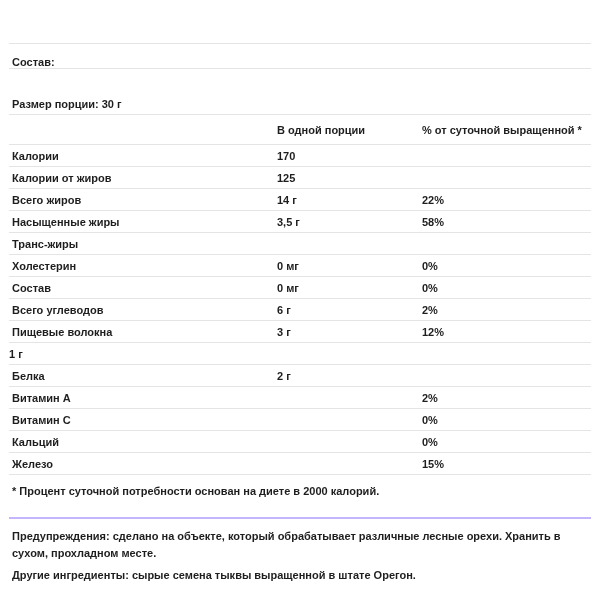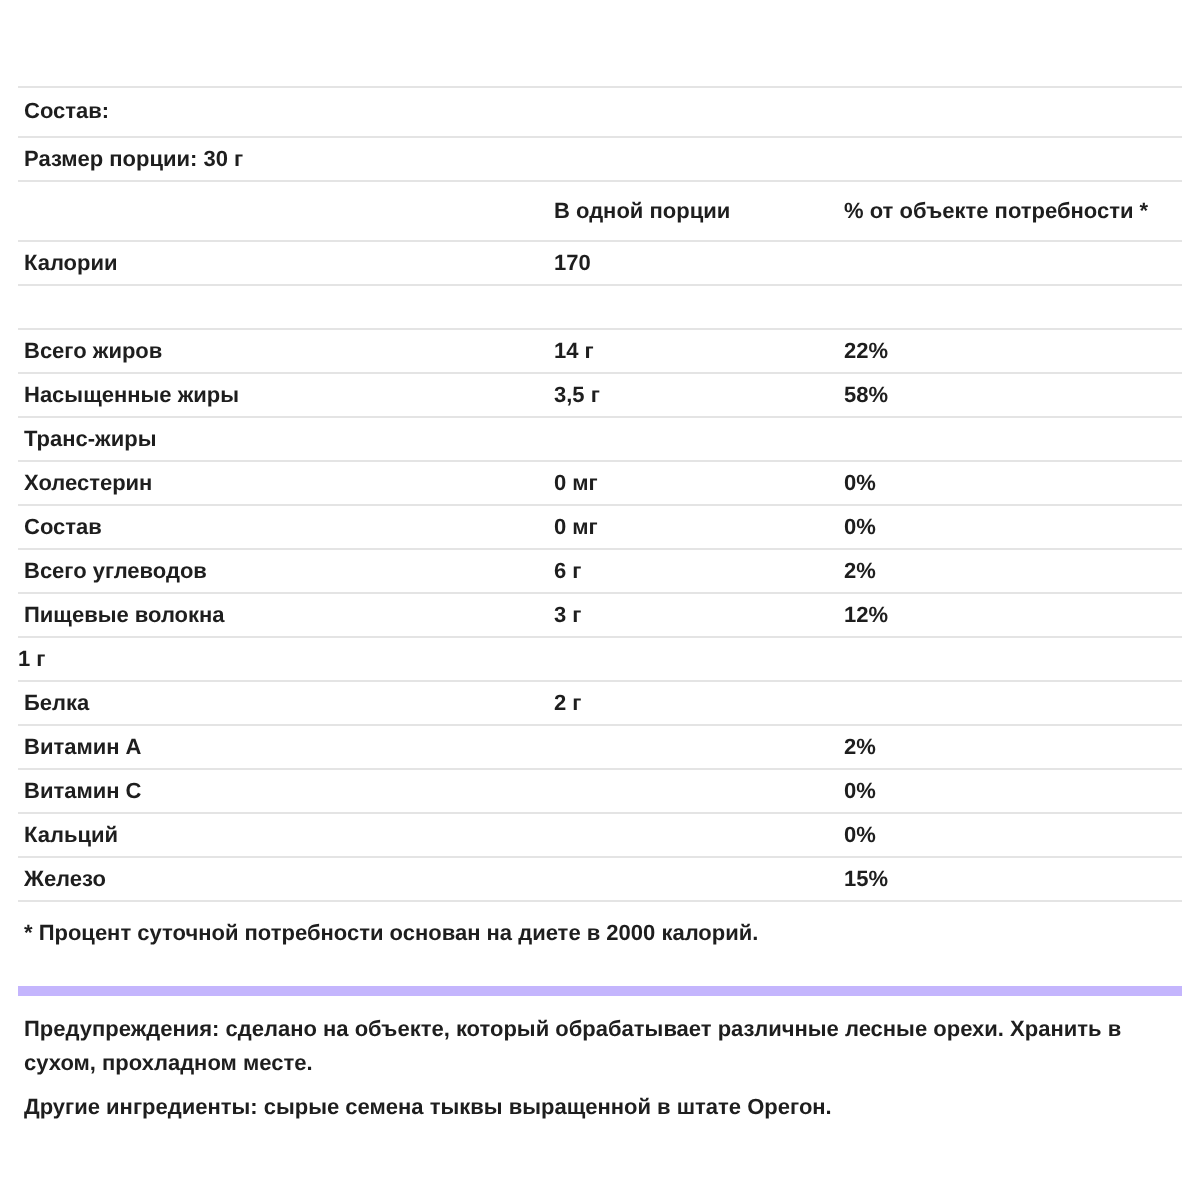--- a/index.html
+++ b/index.html
@@ -12,30 +12,30 @@
   }
   .sheet {
     margin: 43px 9px 0 9px;
     border-top: 1px solid #e4e4e4;
   }
   .row {
     display: flex;
     align-items: center;
     border-bottom: 1px solid #e4e4e4;
   }
-  .row-composition { height: 25px; }
-  .row-serving { height: 22px; }
+  .row-composition { height: 25px; align-items: flex-end; }
+  .row-serving { height: 22px; margin-top: 24px; }
   .row-header { height: 30px; }
   .row-nutrient { height: 22px; align-items: center; }
   .c1 { width: 268px; padding-left: 3px; flex: 0 0 268px; }
   .c2 { width: 145px; flex: 0 0 145px; }
   .c3 { flex: 1; }
   .footnote {
     padding: 10px 3px 19px 3px;
-    border-bottom: 5px solid #c4b5fd;
+    border-bottom: 2px solid #c4b5fd;
     line-height: 13px;
   }
   .para {
     margin: 9px 0 0 0;
     padding: 0 3px;
     line-height: 17px;
   }
   .para + .para { margin-top: 5px; }
 </style>
 </head>
@@ -47,30 +47,32 @@
     <span class="c1">Состав:</span>
   </div>
 
   <div class="row row-serving">
     <span class="c1">Размер порции: 30 г</span>
   </div>
 
   <div class="row row-header">
     <span class="c1"></span>
     <span class="c2">В одной порции</span>
-    <span class="c3">% от объекте потребности *</span>
+    <span class="c3">% от суточной выращенной *</span>
   </div>
 
   <div id="nutrient-rows">
       <div class="row row-nutrient">
         <span class="c1">Калории</span>
         <span class="c2">170</span>
         <span class="c3"></span>
       </div>
       <div class="row row-nutrient">
+        <span class="c1">Калории от жиров</span>
+        <span class="c2">125</span>
         <span class="c3"></span>
       </div>
       <div class="row row-nutrient">
         <span class="c1">Всего жиров</span>
         <span class="c2">14 г</span>
         <span class="c3">22%</span>
       </div>
       <div class="row row-nutrient">
         <span class="c1">Насыщенные жиры</span>
         <span class="c2">3,5 г</span>

